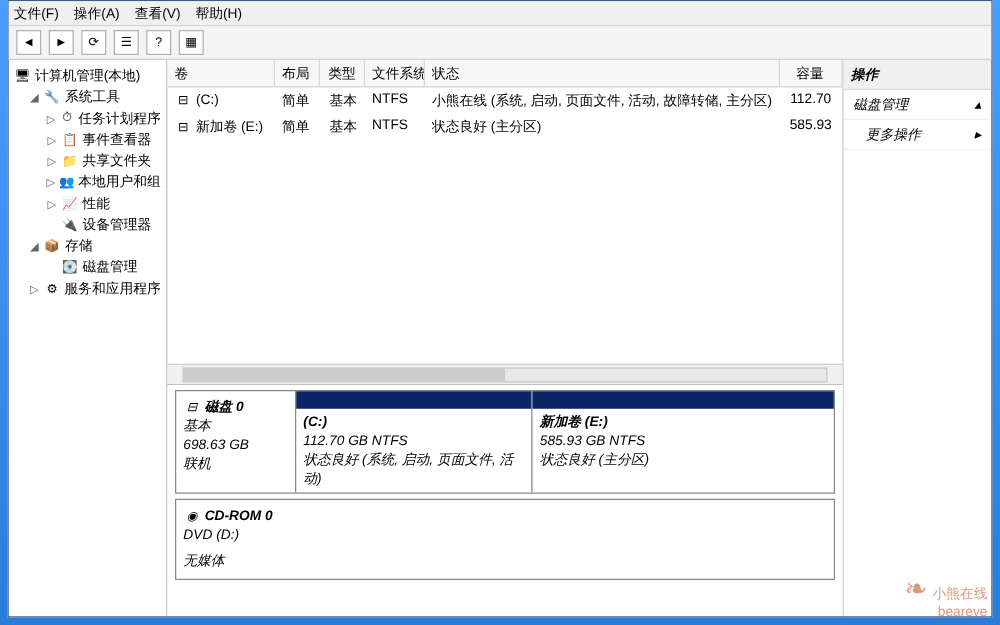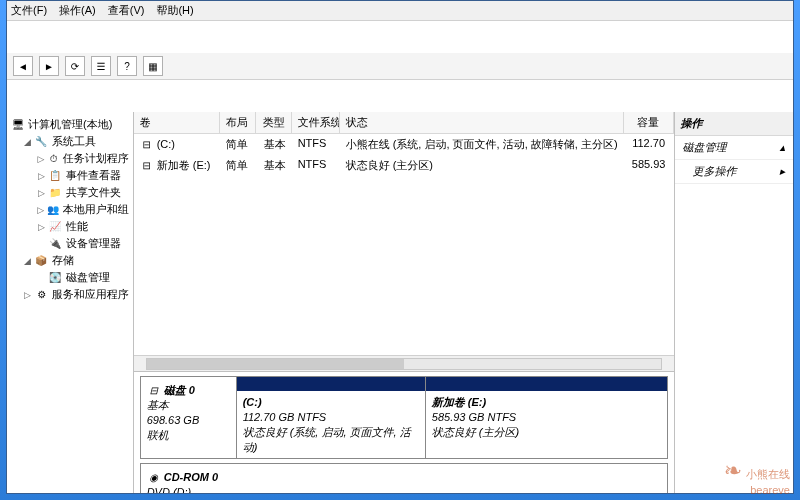--- a/index.html
+++ b/index.html
@@ -1,17 +1,17 @@
 <!DOCTYPE html>
 <html><head>
 <meta charset="utf-8">
 <style>
 * { margin: 0; padding: 0; box-sizing: border-box; font-family: "Microsoft YaHei", SimSun, Tahoma, sans-serif; font-size: 11px; }
 body { background: linear-gradient(to bottom, #4a9eff 0%, #2b7cd8 100%); width: 800px; height: 500px; overflow: hidden; position: relative; }
-.window { position: absolute; top: 0; left: 6px; right: 6px; bottom: 6px; background: #fff; border: 1px solid #365d8f; display: flex; flex-direction: column; gap: 32px; }
+.window { position: absolute; top: 0; left: 6px; right: 6px; bottom: 6px; background: #fff; border: 1px solid #365d8f; display: flex; flex-direction: column; }
 .menubar { background: #f0f0f0; border-bottom: 1px solid #d0d0d0; padding: 2px 4px; display: flex; gap: 12px; }
 .menubar span { cursor: default; }
 .toolbar { background: #f4f4f4; border-bottom: 1px solid #d0d0d0; padding: 3px 6px; display: flex; gap: 6px; align-items: center; }
 .tbtn { width: 20px; height: 20px; border: 1px solid #b0b0b0; background: #fff; display: flex; align-items: center; justify-content: center; font-size: 10px; }
 .body { flex: 1; display: flex; overflow: hidden; }
 .tree { width: 155px; border-right: 1px solid #c0c0c0; background: #fff; padding: 4px 2px; overflow: hidden; }
 .tree-item { display: flex; align-items: center; gap: 3px; padding: 1px 2px; white-space: nowrap; cursor: default; }
 .tree-item.l1 { padding-left: 14px; }
 .tree-item.l2 { padding-left: 28px; }
 .tw { display: inline-block; width: 9px; text-align: center; color: #666; font-size: 9px; }
@@ -181,20 +181,21 @@
             </div>
           </div>
         </div>
       </div>
 
       <div class="disk-block">
         <div class="disk-label" style="width:100%;border-right:none">
           <div><span class="ic">◉</span> <b>CD-ROM 0</b></div>
           <div>DVD (D:)</div>
           <div style="height:6px"></div>
+          <div>无媒体</div>
         </div>
       </div>
     </div>
   </div>
 
   <div class="actions">
     <div class="act-head">操作</div>
     <div class="act-item">
       <span>磁盘管理</span>
       <span>▴</span>

